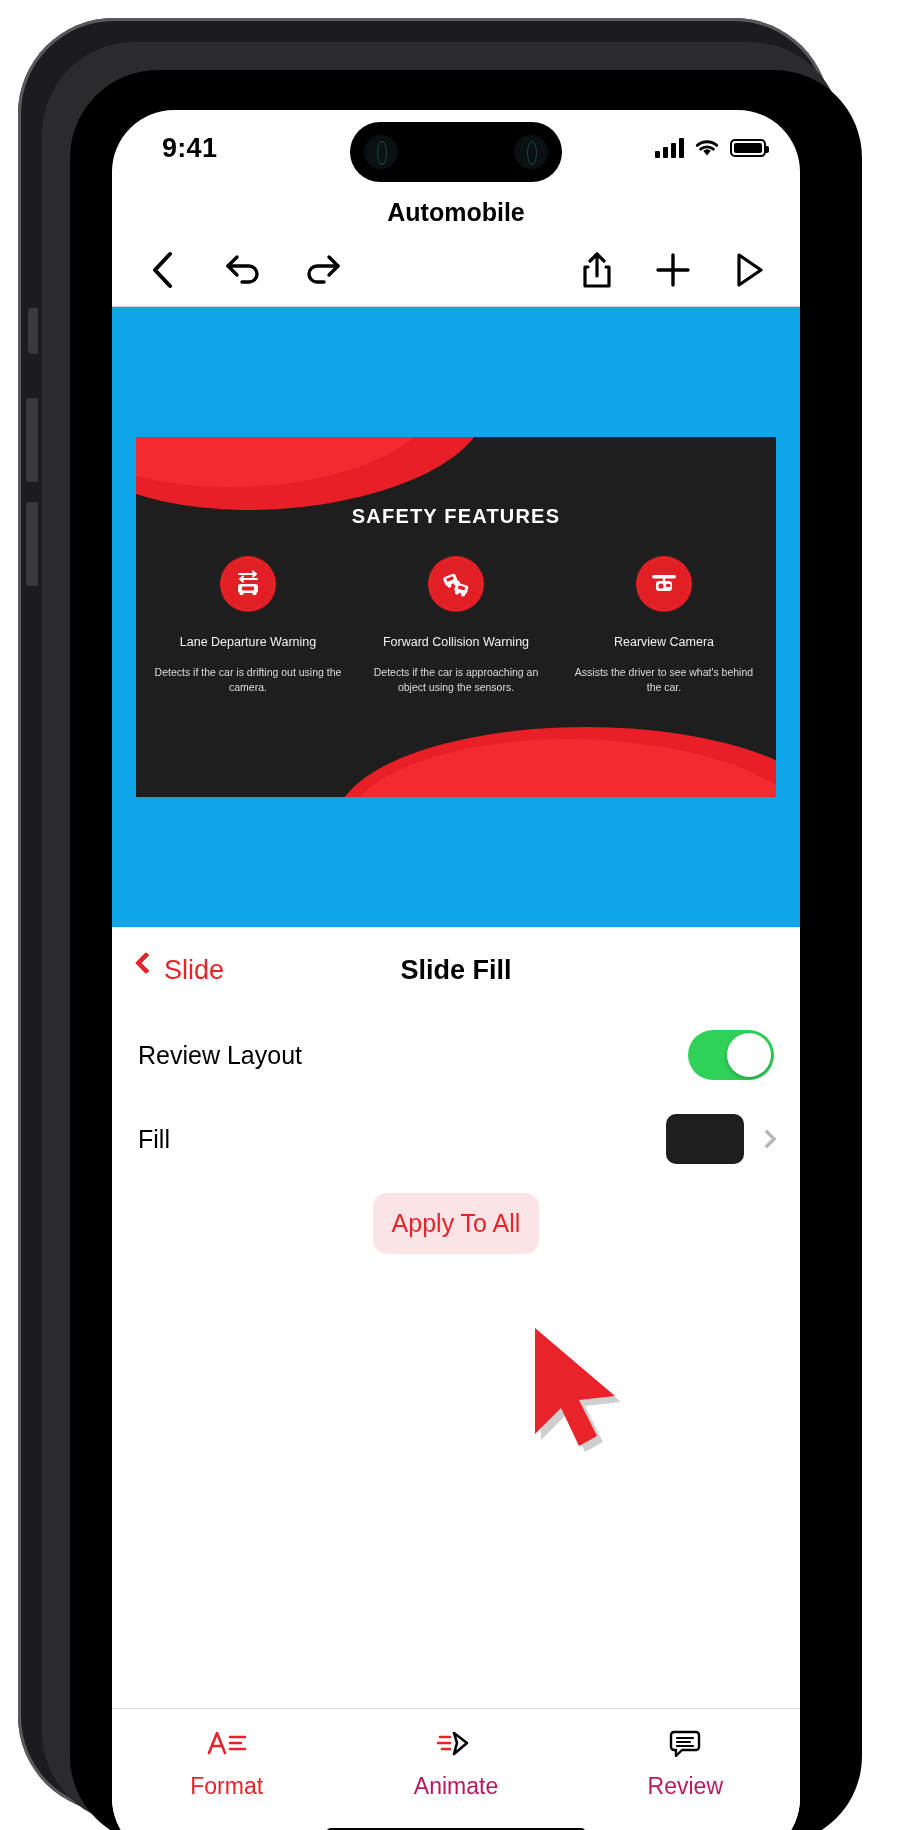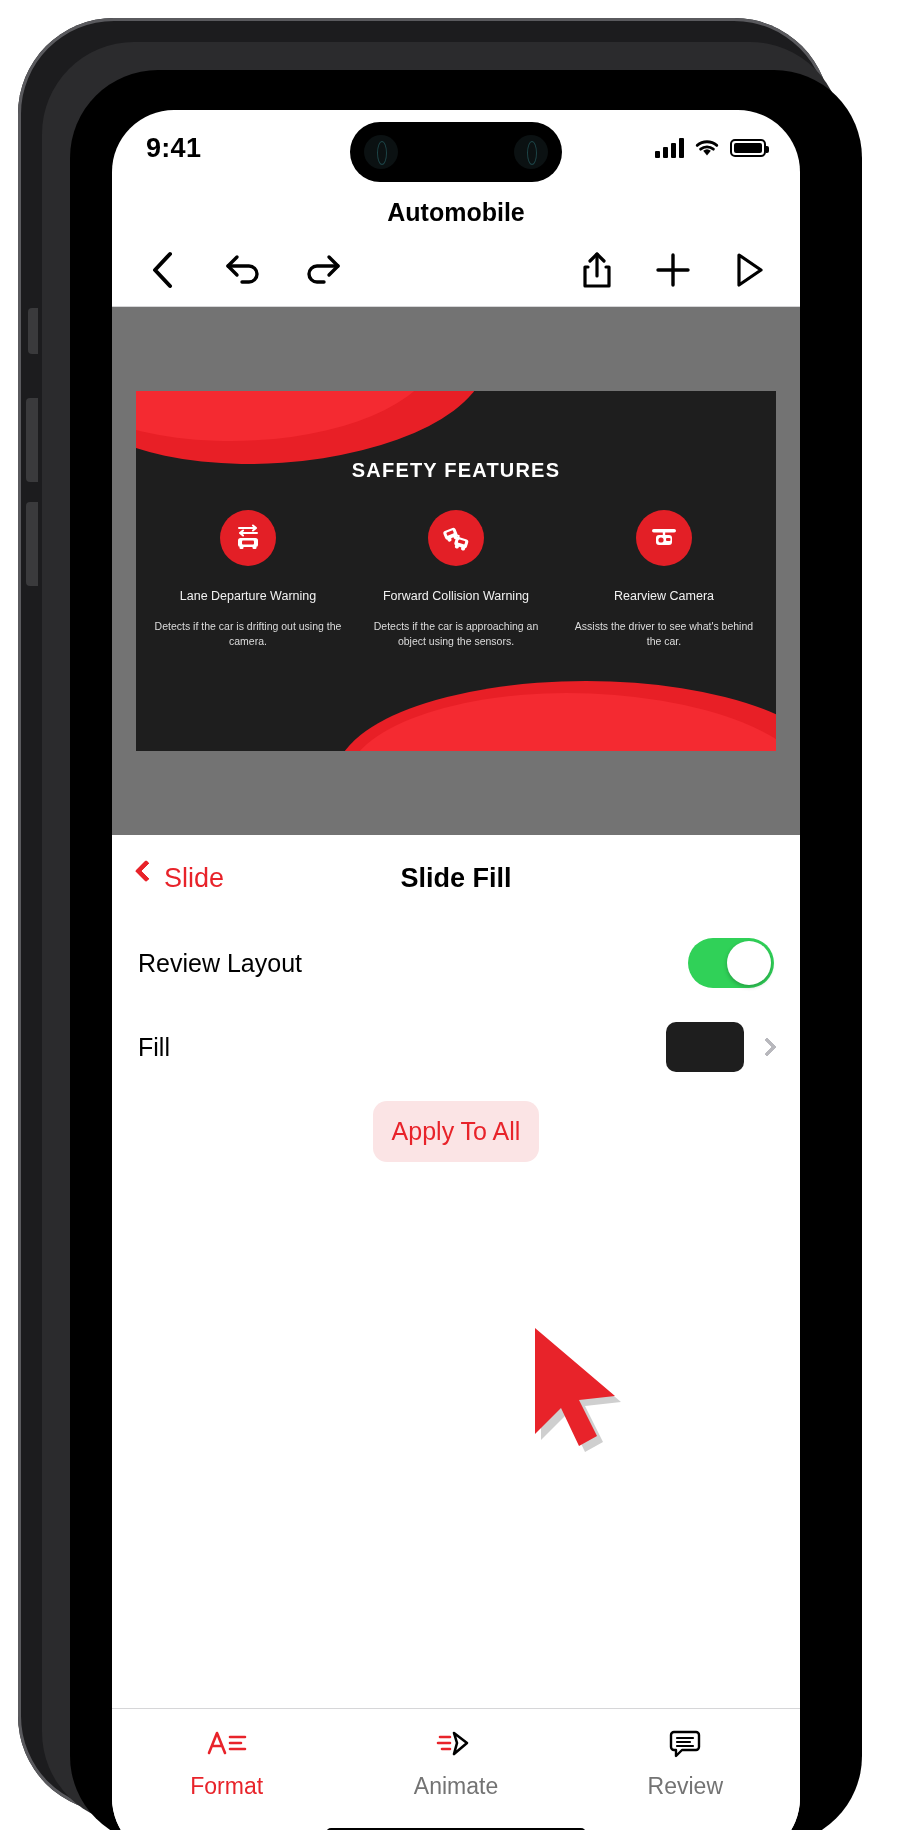--- a/index.html
+++ b/index.html
@@ -56,20 +56,21 @@
   
   .statusbar {
     position: relative;
     height: 76px;
     display: flex; align-items: center;
     padding: 0 34px;
   }
   .status-time {
     font-size: 27px; font-weight: bold; color: #000;
     letter-spacing: 0.3px;
+    margin-left: 16px;
   }
   .dynamic-island {
     position: absolute;
     left: 50%; transform: translateX(-50%);
     top: 12px;
     width: 212px; height: 60px;
     background: #000; border-radius: 32px;
   }
   .island-lens { position:absolute; width: 34px; height: 34px; border-radius: 50%; background: #0b1112; top: 13px; }
   .island-lens.l { left: 14px; }
@@ -112,22 +113,22 @@
     height: 74px;
     padding: 0 28px;
     border-bottom: 1px solid #d6d6d8;
   }
   .tb-left { display:flex; align-items:center; gap: 34px; }
   .tb-right { margin-left:auto; display:flex; align-items:center; gap: 30px; }
   .tb-btn { width: 46px; height: 46px; display:flex; align-items:center; justify-content:center; }
 
   
   .canvas {
-    background: #737373;
-    height: 528px;
+    background: #0ea5e9;
+    height: 620px;
     display:flex; align-items:center; justify-content:center;
   }
   .slide {
     position: relative;
     width: 640px; height: 360px;
     background: #1e1e1e;
     overflow: hidden;
   }
   .slide-wave-top {
     position:absolute; top:-108px; left:-70px;
@@ -260,21 +261,21 @@
     height: 152px;
     background:#fff;
     border-top: 1px solid #d6d6d8;
     display:flex;
   }
   .tab {
     flex:1; display:flex; flex-direction:column;
     align-items:center; justify-content:flex-start;
     padding-top: 18px; gap: 12px;
   }
-  .tab-label { font-size: 23px; color:#737373; }
+  .tab-label { font-size: 23px; color:#be185d; }
   .tab.active .tab-label { color:#e8232a; }
   .home-indicator {
     position:absolute; bottom: 22px; left:50%;
     transform: translateX(-50%);
     width: 260px; height: 10px;
     border-radius: 6px; background:#000;
   }
 </style>
 </head>
 <body>

